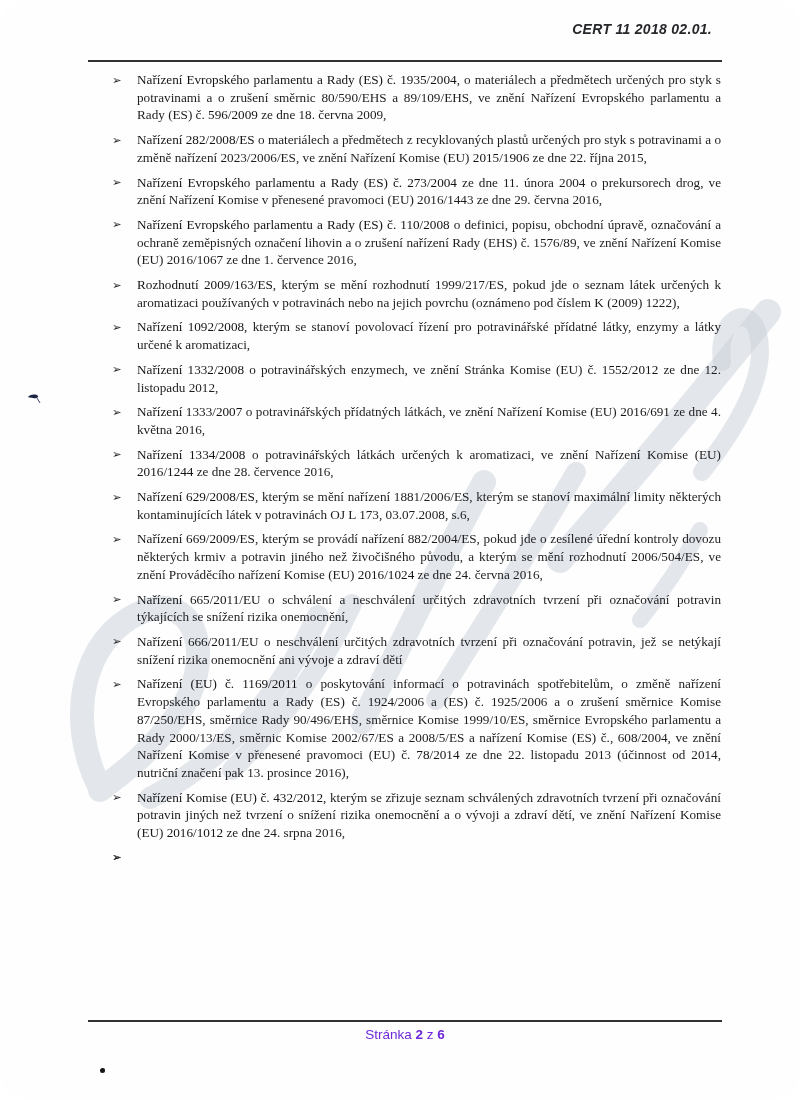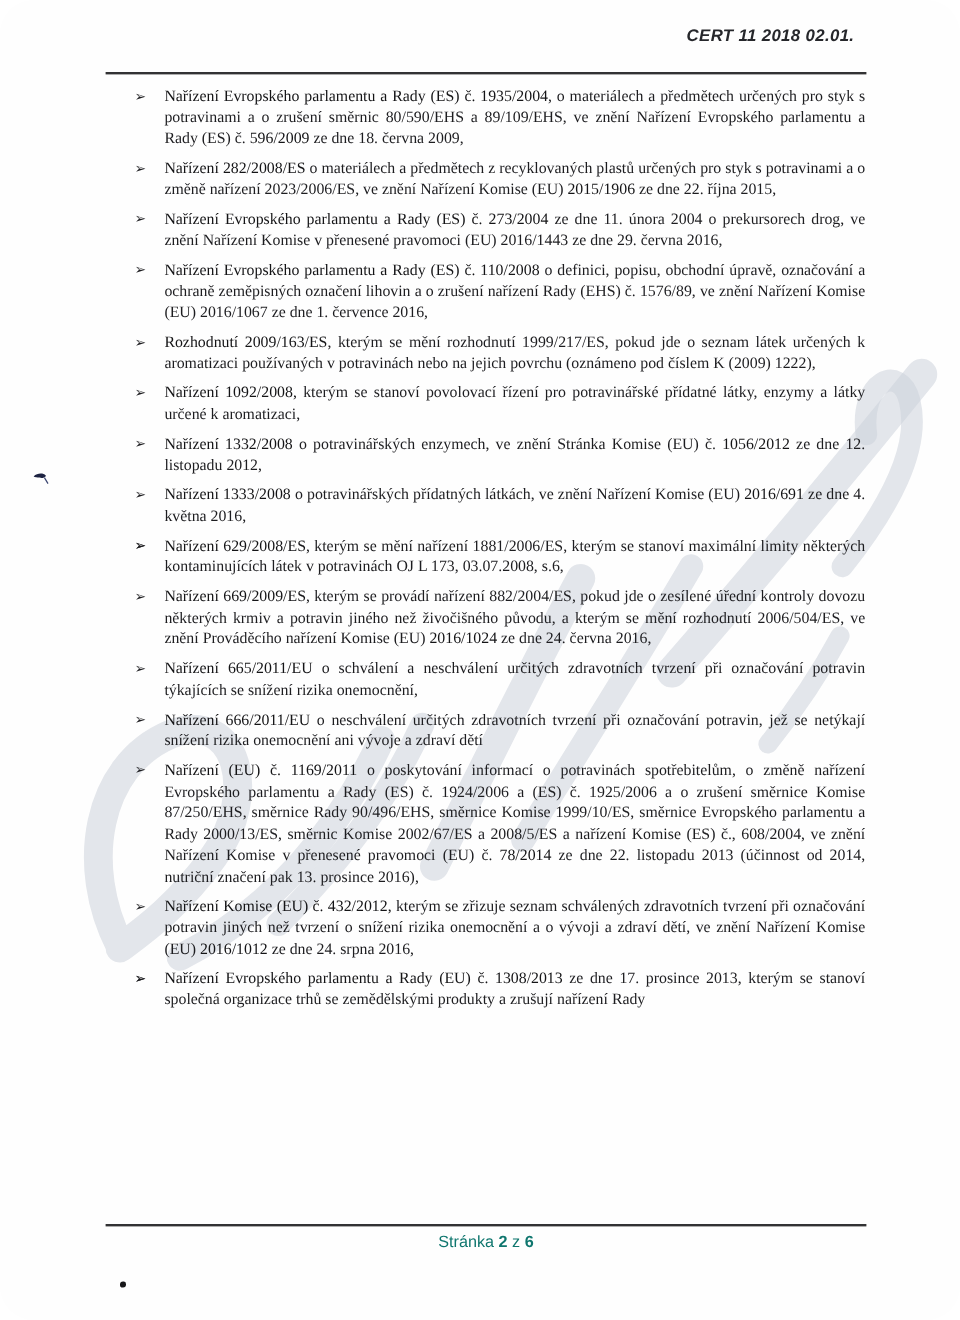--- a/index.html
+++ b/index.html
@@ -71,21 +71,21 @@
   .item .bold { font-weight: 400; color: #141416; }
   
   .footer-label {
     position: absolute;
     top: 1027px;
     left: 88px;
     width: 634px;
     text-align: center;
     font-family: "Liberation Sans", sans-serif;
     font-size: 13.5px;
-    color: #0f766e;
+    color: #6d28d9;
     z-index: 1;
   }
   .footer-label .bold { font-weight: 700; }
   
   .ink-smudge {
     position: absolute;
     left: 26px; top: 392px;
     width: 16px; height: 12px;
     z-index: 2;
   }
@@ -119,31 +119,31 @@
   <div class="doc-code">CERT 11 2018 02.01.</div>
   <div class="rule rule-top"></div>
 
   <div class="content">
       <div class="item"><span class="bullet">➢</span><span><span class="bold">Nařízení Evropského parlamentu a Rady (ES) č. 1935/2004</span><span>, o materiálech a předmětech určených pro styk s potravinami a o zrušení směrnic 80/590/EHS a 89/109/EHS, ve znění Nařízení Evropského parlamentu a Rady (ES) č. </span><span class="bold">596/2009</span><span> ze dne 18. června 2009,</span></span></div>
       <div class="item"><span class="bullet">➢</span><span><span class="bold">Nařízení 282/2008/ES</span><span> o materiálech a předmětech z recyklovaných plastů určených pro styk s potravinami a o změně nařízení 2023/2006/ES, ve znění Nařízení Komise (EU) </span><span class="bold">2015/1906</span><span> ze dne 22. října 2015,</span></span></div>
       <div class="item"><span class="bullet">➢</span><span><span class="bold">Nařízení Evropského parlamentu a Rady (ES) č. 273/2004</span><span> ze dne 11. února 2004 o prekursorech drog, ve znění Nařízení Komise v přenesené pravomoci (EU) 2016/1443 ze dne 29. června 2016,</span></span></div>
       <div class="item"><span class="bullet">➢</span><span><span class="bold">Nařízení Evropského parlamentu a Rady (ES) č. 110/2008</span><span> o definici, popisu, obchodní úpravě, označování a ochraně zeměpisných označení lihovin a o zrušení nařízení Rady (EHS) č. 1576/89, ve znění Nařízení Komise (EU) 2016/1067 ze dne 1. července 2016,</span></span></div>
       <div class="item"><span class="bullet">➢</span><span><span class="bold">Rozhodnutí 2009/163/ES</span><span>, kterým se mění rozhodnutí 1999/217/ES, pokud jde o seznam látek určených k aromatizaci používaných v potravinách nebo na jejich povrchu (oznámeno pod číslem K (2009) 1222),</span></span></div>
       <div class="item"><span class="bullet">➢</span><span><span class="bold">Nařízení 1092/2008,</span><span> kterým se stanoví povolovací řízení pro potravinářské přídatné látky, enzymy a látky určené k aromatizaci,</span></span></div>
-      <div class="item"><span class="bullet">➢</span><span><span class="bold">Nařízení 1332/2008</span><span> o potravinářských enzymech, ve znění Stránka Komise (EU) č. </span><span class="bold">1056/2012</span><span> ze dne 12. listopadu 2012,</span></span></div>
-      <div class="item"><span class="bullet">➢</span><span><span class="bold">Nařízení 1333/2008</span><span> o potravinářských přídatných látkách, ve znění Nařízení Komise (EU) </span><span class="bold">2016/691</span><span> ze dne 4. května 2016,</span></span></div>
-      <div class="item"><span class="bullet">➢</span></div>
+      <div class="item"><span class="bullet">➢</span><span><span class="bold">Nařízení 1332/2008</span><span> o potravinářských enzymech, ve znění Stránka Komise (EU) č. </span><span class="bold">1552/2012</span><span> ze dne 12. listopadu 2012,</span></span></div>
+      <div class="item"><span class="bullet">➢</span><span><span class="bold">Nařízení 1333/2007</span><span> o potravinářských přídatných látkách, ve znění Nařízení Komise (EU) </span><span class="bold">2016/691</span><span> ze dne 4. května 2016,</span></span></div>
+      <div class="item"><span class="bullet">➢</span><span><span class="bold">Nařízení 1334/2008</span><span> o potravinářských látkách určených k aromatizaci, ve znění Nařízení Komise (EU) </span><span class="bold">2016/1244</span><span> ze dne 28. července 2016,</span></span></div>
       <div class="item"><span class="bullet">➢</span><span><span class="bold">Nařízení 629/2008/ES</span><span>, kterým se mění nařízení 1881/2006/ES, kterým se stanoví maximální limity některých kontaminujících látek v potravinách  OJ L 173, 03.07.2008, s.6,</span></span></div>
       <div class="item"><span class="bullet">➢</span><span><span class="bold">Nařízení 669/2009/ES</span><span>, kterým se provádí nařízení  882/2004/ES, pokud jde o zesílené úřední kontroly dovozu některých krmiv a potravin jiného než živočišného původu, a kterým se mění rozhodnutí 2006/504/ES, ve znění Prováděcího nařízení Komise (EU) </span><span class="bold">2016/1024</span><span> ze dne 24. června 2016,</span></span></div>
       <div class="item"><span class="bullet">➢</span><span><span class="bold">Nařízení 665/2011/EU</span><span> o schválení a neschválení určitých zdravotních tvrzení při označování potravin týkajících se snížení rizika onemocnění,</span></span></div>
       <div class="item"><span class="bullet">➢</span><span><span class="bold">Nařízení 666/2011/EU</span><span> o neschválení určitých zdravotních tvrzení při označování potravin, jež se netýkají snížení rizika onemocnění ani vývoje a zdraví dětí</span></span></div>
       <div class="item"><span class="bullet">➢</span><span><span class="bold">Nařízení (EU) č. 1169/2011</span><span>  o poskytování informací o potravinách spotřebitelům, o změně nařízení Evropského parlamentu a Rady (ES) č. 1924/2006 a (ES) č. 1925/2006 a o zrušení směrnice Komise 87/250/EHS, směrnice Rady 90/496/EHS, směrnice Komise 1999/10/ES, směrnice Evropského parlamentu a Rady 2000/13/ES, směrnic Komise 2002/67/ES a 2008/5/ES a nařízení Komise (ES) č., 608/2004, ve znění Nařízení Komise v přenesené pravomoci (EU) č. </span><span class="bold">78/2014</span><span> ze dne 22. listopadu 2013 (účinnost od 2014, nutriční značení pak 13. prosince 2016),</span></span></div>
       <div class="item"><span class="bullet">➢</span><span><span class="bold">Nařízení Komise (EU) č. 432/2012,</span><span> kterým se zřizuje seznam schválených zdravotních tvrzení při označování potravin jiných než tvrzení o snížení rizika onemocnění a o vývoji a zdraví dětí, ve znění Nařízení Komise (EU) </span><span class="bold">2016/1012</span><span> ze dne 24. srpna 2016,</span></span></div>
       <div class="item"><span class="bullet">➢</span></div>
-      <div class="item"><span class="bullet">➢</span><span><span class="bold">Nařízení Evropského parlamentu a Rady (EU) č. 1308/2013</span><span> ze dne 17. prosince 2013, kterým se stanoví společná organizace trhů se zemědělskými produkty a zrušují nařízení Rady</span></span></div>
+      <div class="item"><span class="bullet">➢</span></div>
     </div>
 
   <div class="rule rule-bottom"></div>
   <div class="footer-label">
     <span>Stránka</span>&nbsp;<span class="bold">2</span>
     <span>z</span>
     <span class="bold">6</span>
   </div>
 
   <svg class="ink-smudge" viewBox="0 0 16 12" xmlns="http://www.w3.org/2000/svg">

